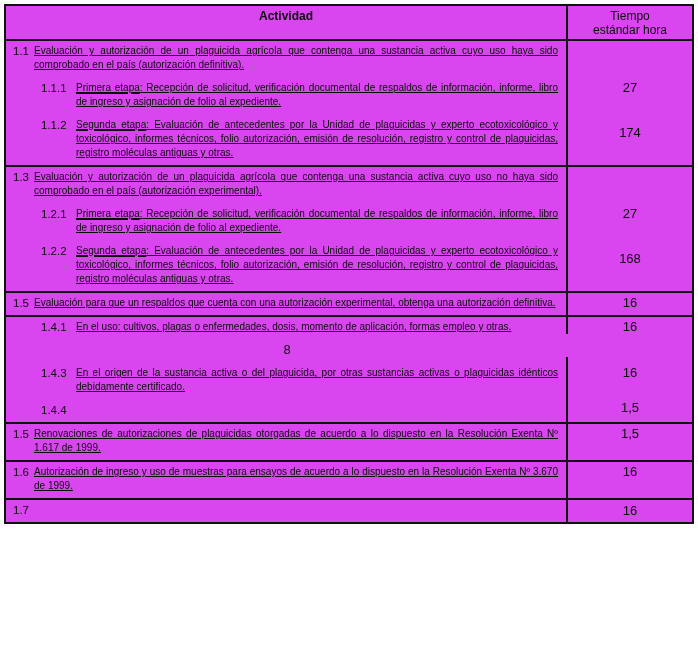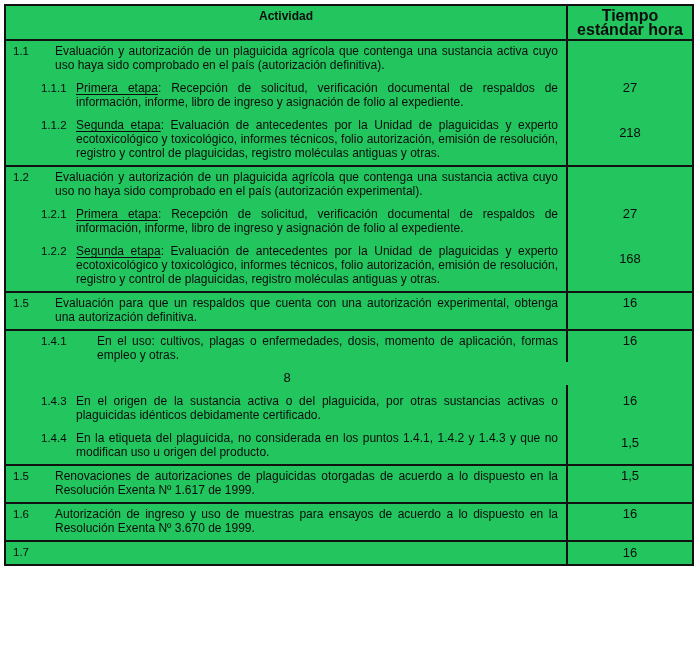--- a/index.html
+++ b/index.html
@@ -7,73 +7,74 @@
     width:698px; height:652px;
     font-family:"Liberation Sans", sans-serif;
     color:#0d0d0d;
     -webkit-font-smoothing:antialiased;
   }
   .page { padding:4px; }
   .tbl {
     width:690px;
     border:2px solid #111;
     box-sizing:border-box;
-    background:#22c55e;
+    background:#d946ef;
   }
   .row, .sr {
     display:grid;
     grid-template-columns:562px 1fr;
   }
   
   .hdr { border-bottom:2px solid #111; }
   .hdr .hact {
     border-right:2px solid #111;
     text-align:center;
     font-weight:bold;
     font-size:12px;
     padding:3px 0 16px 0;
   }
   .hdr .htime {
     text-align:center;
-    font-weight:bold;
-    font-size:16px;
+    font-weight:normal;
+    font-size:12px;
     line-height:14px;
     padding:3px 2px 2px 2px;
   }
   .hdr .htime span { display:block; }
   
   .group { border-bottom:2px solid #111; }
   .group:last-child { border-bottom:none; }
   .cell { box-sizing:border-box; }
   .acell {
     border-right:2px solid #111;
     padding:9px 8px 0 7px;
     display:flex;
     align-items:flex-start;
   }
   .tcell {
     padding:9px 2px 0 2px;
     text-align:center;
     font-size:13px;
     line-height:14px;
   }
-  .group .sr:first-child .acell, .group .sr:first-child .tcell { padding-top:3px;gap:21px; }
+  .group .sr:first-child .acell, .group .sr:first-child .tcell { padding-top:3px; }
   .group .sr:last-child .acell, .group .sr:last-child .tcell { padding-bottom:5px; }
   .num {
     flex:0 0 21px;
     font-size:11.5px;
     line-height:14px;
     white-space:nowrap;
   }
   .lvl2 .num { margin-left:28px; flex:0 0 35px; }
   .txt {
     flex:1;
-    font-size:12px;
+    font-size:10px;
     line-height:14px;
     text-align:justify;
+    text-decoration:underline;
   }
   .txt u { text-underline-offset:2px; }
   
   .group .sr.t-off .tcell { padding-top:17px; }
   .group .sr.t-mid { position:relative; }
   .group .sr.t-mid .tcell {
     display:flex; align-items:center; justify-content:center;
     padding-top:3px; padding-bottom:4px;
   }
 </style>
@@ -104,28 +105,28 @@
           <span class="num">1.1.1</span>
           <span class="txt"><u>Primera etapa</u><span>: Recepción de solicitud, verificación documental de respaldos de información, informe, libro de ingreso y asignación de folio al expediente.</span></span>
         </div>
         <div class="cell tcell"><span>27</span></div>
       </div>
       <div class="sr lvl2 t-off">
         <div class="cell acell">
           <span class="num">1.1.2</span>
           <span class="txt"><u>Segunda etapa</u><span>: Evaluación de antecedentes por la Unidad de plaguicidas y experto ecotoxicológico y toxicológico, informes técnicos, folio autorización, emisión de resolución, registro y control de plaguicidas, registro moléculas antiguas y otras.</span></span>
         </div>
-        <div class="cell tcell"><span>218</span></div>
-      </div>
-    </div>
-
-    <div class="group">
-      <div class="sr lvl1">
-        <div class="cell acell">
-          <span class="num">1.2</span>
+        <div class="cell tcell"><span>174</span></div>
+      </div>
+    </div>
+
+    <div class="group">
+      <div class="sr lvl1">
+        <div class="cell acell">
+          <span class="num">1.3</span>
           <span class="txt"><u></u><span>Evaluación y autorización de un plaguicida agrícola que contenga una sustancia activa cuyo uso no haya sido comprobado en el país (autorización experimental).</span></span>
         </div>
         <div class="cell tcell"><span></span></div>
       </div>
       <div class="sr lvl2">
         <div class="cell acell">
           <span class="num">1.2.1</span>
           <span class="txt"><u>Primera etapa</u><span>: Recepción de solicitud, verificación documental de respaldos de información, informe, libro de ingreso y asignación de folio al expediente.</span></span>
         </div>
         <div class="cell tcell"><span>27</span></div>
@@ -163,21 +164,20 @@
       <div class="sr lvl2">
         <div class="cell acell">
           <span class="num">1.4.3</span>
           <span class="txt"><u></u><span>En el origen de la sustancia activa o del plaguicida, por otras sustancias activas o plaguicidas idénticos debidamente certificado.</span></span>
         </div>
         <div class="cell tcell"><span>16</span></div>
       </div>
       <div class="sr lvl2 t-mid">
         <div class="cell acell">
           <span class="num">1.4.4</span>
-          <span class="txt"><u></u><span>En la etiqueta del plaguicida, no considerada en los puntos 1.4.1, 1.4.2 y 1.4.3 y que no modifican uso u origen del producto.</span></span>
         </div>
         <div class="cell tcell">
             <span>1,5</span>
           </div>
       </div>
     </div>
 
     <div class="group">
       <div class="sr lvl1">
         <div class="cell acell">

